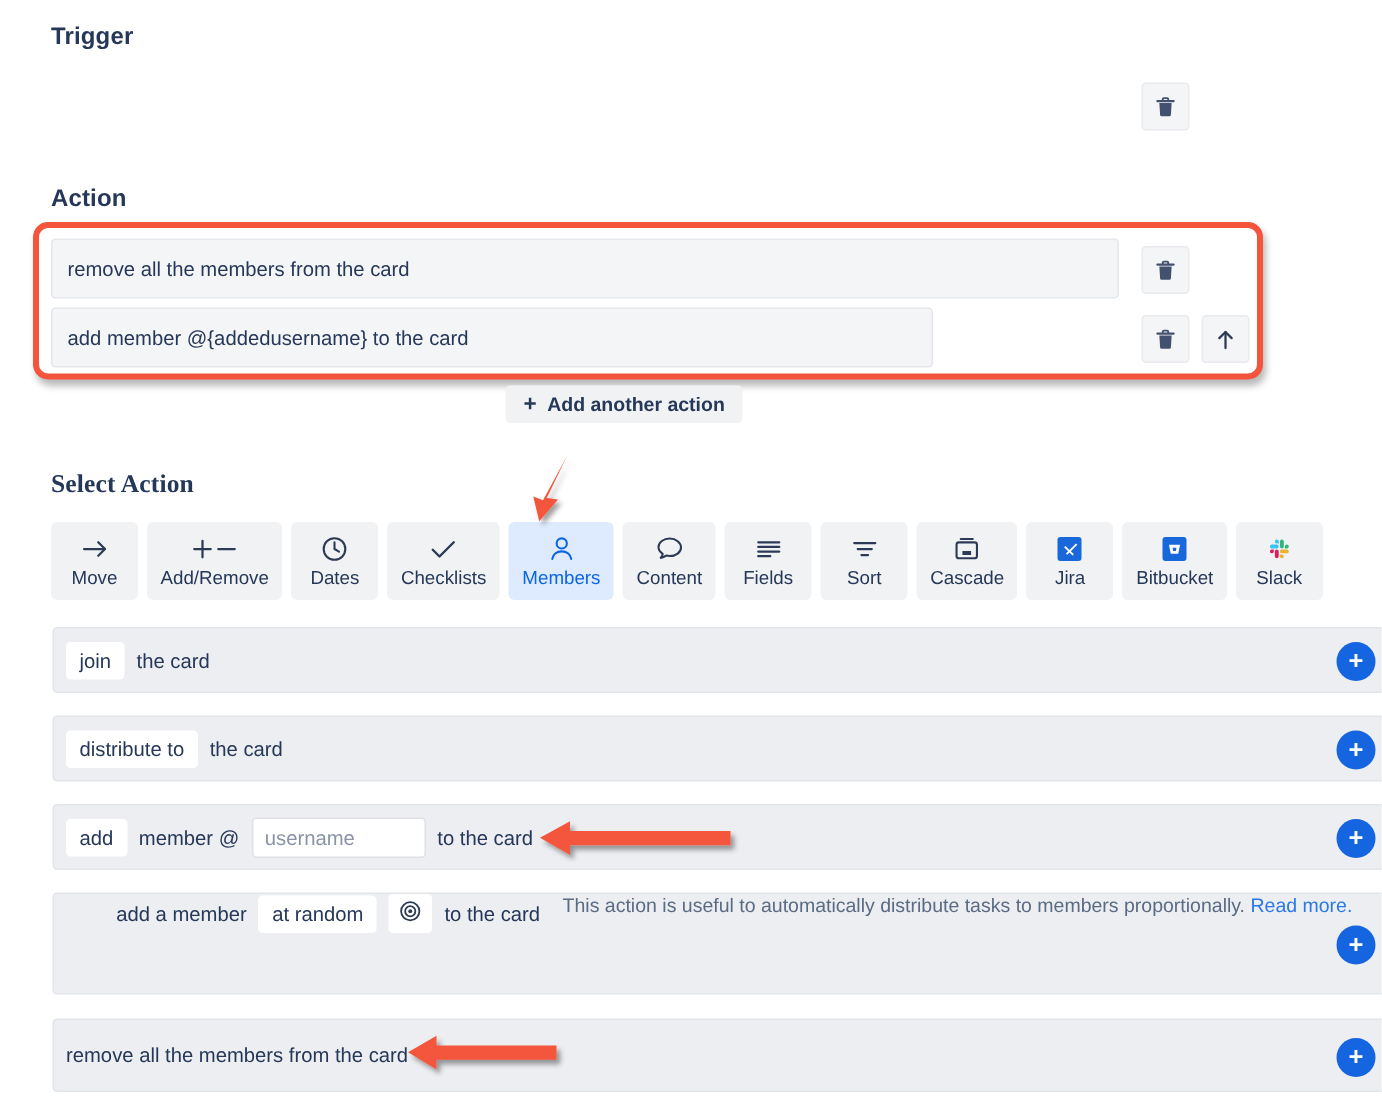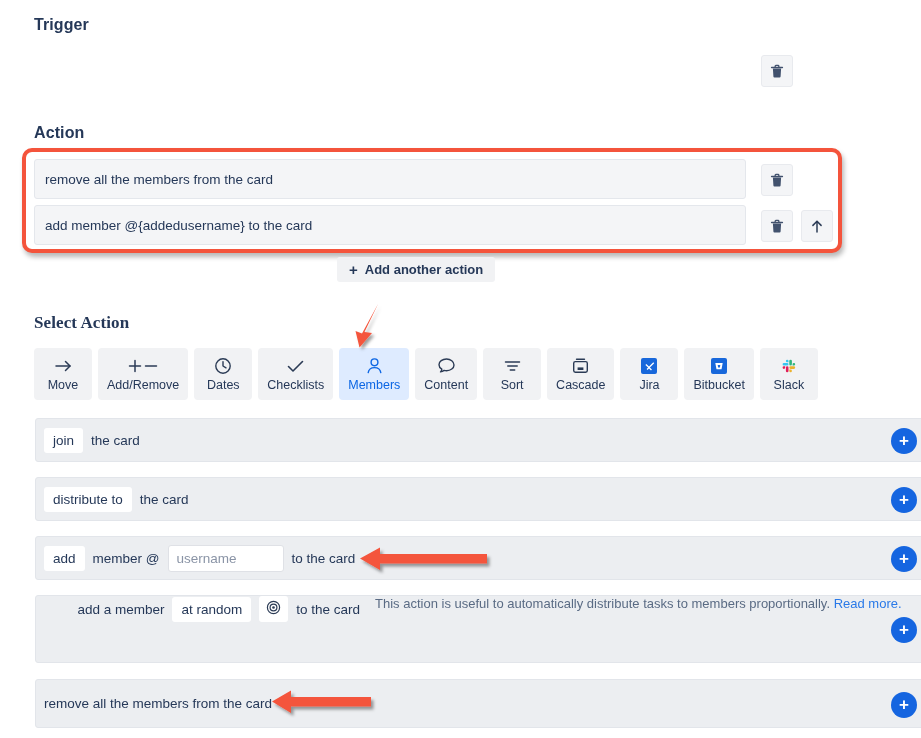--- a/index.html
+++ b/index.html
@@ -53,21 +53,21 @@
   #action-highlight {
     position: absolute;
     left: 22px; top: 148px;
     width: 820px; height: 105px;
     border: 4px solid #f4543c;
     border-radius: 10px;
     box-shadow: 2px 4px 5px rgba(0,0,0,.28);
     background: #ffffff;
   }
   #action-row-1 { position: absolute; left: 34px; top: 159px; width: 712px; height: 40px; }
-  #action-row-2 { position: absolute; left: 34px; top: 205px; width: 712px; height: 40px; }
+  #action-row-2 { position: absolute; left: 34px; top: 205px; width: 588px; height: 40px; }
   #action-delete-1 { position: absolute; left: 761px; top: 164px; }
   #action-delete-2 { position: absolute; left: 761px; top: 210px; }
   #action-moveup-2 { position: absolute; left: 801px; top: 210px; }
 
   
   #add-another-action {
     position: absolute; left: 337px; top: 257px;
     height: 25px;
     background: #f1f2f4;
     border: none;
@@ -304,20 +304,28 @@
 
     <div class="tool-btn">
       <span class="tool-icon">
         <svg width="19" height="17" viewBox="0 0 19 17" fill="none">
           <path d="M9.5 2C5.4 2 2 4.5 2 7.7c0 1.8 1.1 3.4 2.8 4.5-.1 1-.6 2-1.3 2.7 1.4-.2 2.7-.8 3.6-1.5.8.2 1.6.3 2.4.3 4.1 0 7.5-2.5 7.5-5.7S13.6 2 9.5 2z" stroke="#2b3b55" stroke-width="1.4" stroke-linejoin="round"></path>
         </svg>
       </span>
       <span class="tool-label">Content</span>
     </div>
 
+    <div class="tool-btn">
+      <span class="tool-icon">
+        <svg width="19" height="16" viewBox="0 0 19 16" fill="none">
+          <path d="M2.5 3.5h14M2.5 6.6h14M2.5 9.7h14M2.5 12.8h8" stroke="#2b3b55" stroke-width="1.5" stroke-linecap="round"></path>
+        </svg>
+      </span>
+      <span class="tool-label">Fields</span>
+    </div>
 
     <div class="tool-btn">
       <span class="tool-icon">
         <svg width="19" height="16" viewBox="0 0 19 16" fill="none">
           <path d="M2.5 4h14M4.8 8h9.4M7.3 12h4.4" stroke="#2b3b55" stroke-width="1.5" stroke-linecap="round"></path>
         </svg>
       </span>
       <span class="tool-label">Sort</span>
     </div>
 

